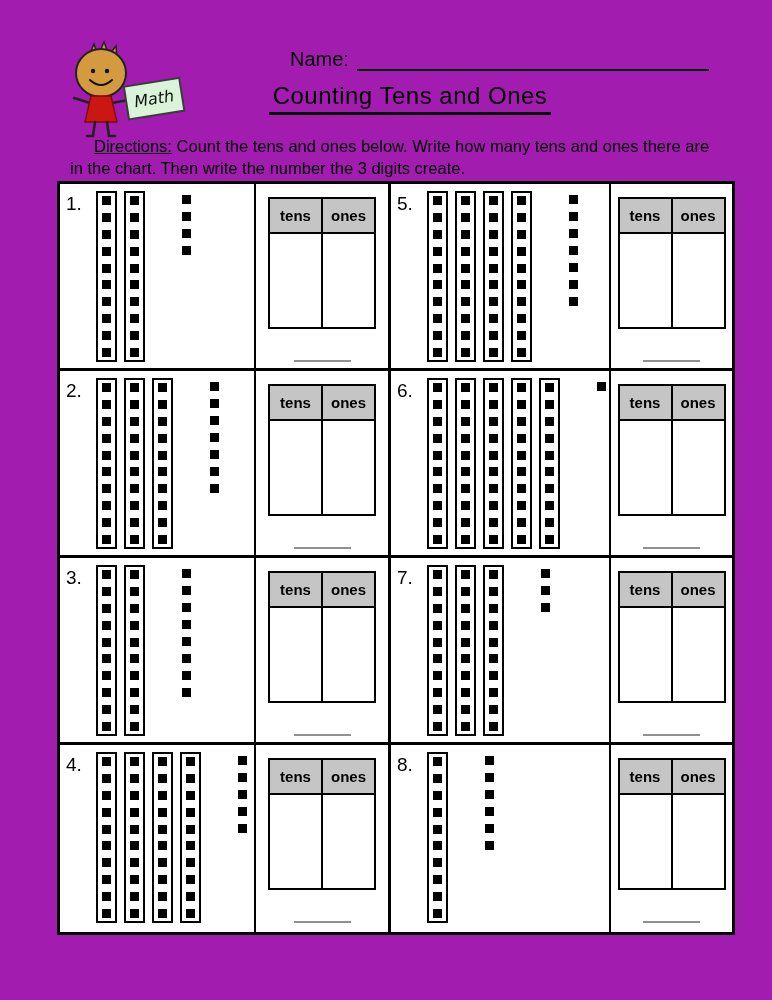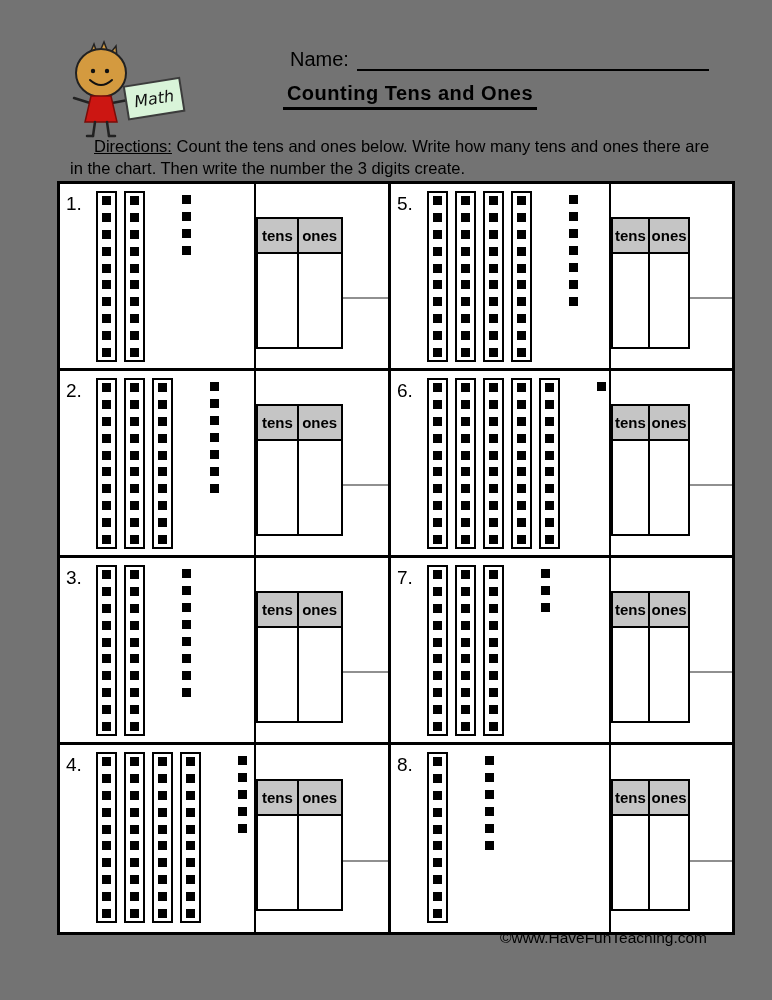--- a/index.html
+++ b/index.html
@@ -1,46 +1,46 @@
 <!DOCTYPE html>
 <html><head>
 <meta charset="utf-8">
 <style>
   html,body { margin:0; padding:0; background:#fff; }
   .page {
-    position:relative; width:772px; height:1000px; background:#737373;
+    position:relative; width:772px; height:1000px; background:#a21caf;
     font-family:"Liberation Sans","DejaVu Sans",sans-serif; color:#000;
     overflow:hidden;
   }
 
   
   .name-row { position:absolute; left:290px; top:48px; font-size:20px; }
   .name-line { display:inline-block; width:352px; border-bottom:2px solid #000; height:20px; vertical-align:bottom; margin-left:8px; }
 
   .logo { position:absolute; left:60px; top:40px; width:130px; height:100px; }
 
   .title-wrap { position:absolute; left:190px; top:82px; width:440px; text-align:center; }
-  .title { display:inline-block; font-size:20px; font-weight:bold; border-bottom:3px solid #000; padding:0 4px 2px 4px; letter-spacing:0.5px; }
+  .title { display:inline-block; font-size:24px; font-weight:normal; border-bottom:3px solid #000; padding:0 4px 2px 4px; letter-spacing:0.5px; }
 
   .directions { position:absolute; left:70px; top:118px; width:648px; font-size:16.5px; line-height:1.35; text-indent:24px; }
   .dir-label { text-decoration:underline;text-align:center; }
 
   
   .grid {
     position:absolute; left:57px; top:181px;
     display:grid;
     grid-template-columns:196px 135px 220px 121px;
     grid-auto-rows:187px;
     border:3px solid #000;
   }
   .cell { box-sizing:border-box; background:#fff; }
   .cell { border-bottom:3px solid #000; }
   .grid > .cell:nth-last-child(-n+4) { border-bottom:none; }
   .blocks-cell { border-right:2px solid #000; display:flex; align-items:flex-start; padding:7px 0 0 6px; }
-  .chart-cell { border-right:3px solid #000; display:flex; flex-direction:row; align-items:center; padding-top:13px; }
+  .chart-cell { border-right:3px solid #000; display:flex; flex-direction:column; align-items:center; padding-top:13px; }
   .grid > .cell:nth-child(4n) { border-right:none; }
 
   .pnum { font-size:19px; width:30px; flex:0 0 30px; margin-top:2px; }
   .rods { display:flex; gap:7px; }
   .rod {
     width:21px; height:171px; border:2px solid #000; box-sizing:border-box;
     display:flex; flex-direction:column; justify-content:space-between; align-items:center;
     padding:3px 0; background:#fff;
   }
   .sq { width:9px; height:9px; background:#000; flex:0 0 9px; }
@@ -616,14 +616,13 @@
             <tr>
               <td></td>
               <td></td>
             </tr>
           </tbody>
         </table>
         <div class="answer-blank"></div>
       </div>
     </div>
 
-  <div class="footer">©www.HaveFunTeaching.com</div>
 </div>
 
 </body></html>

